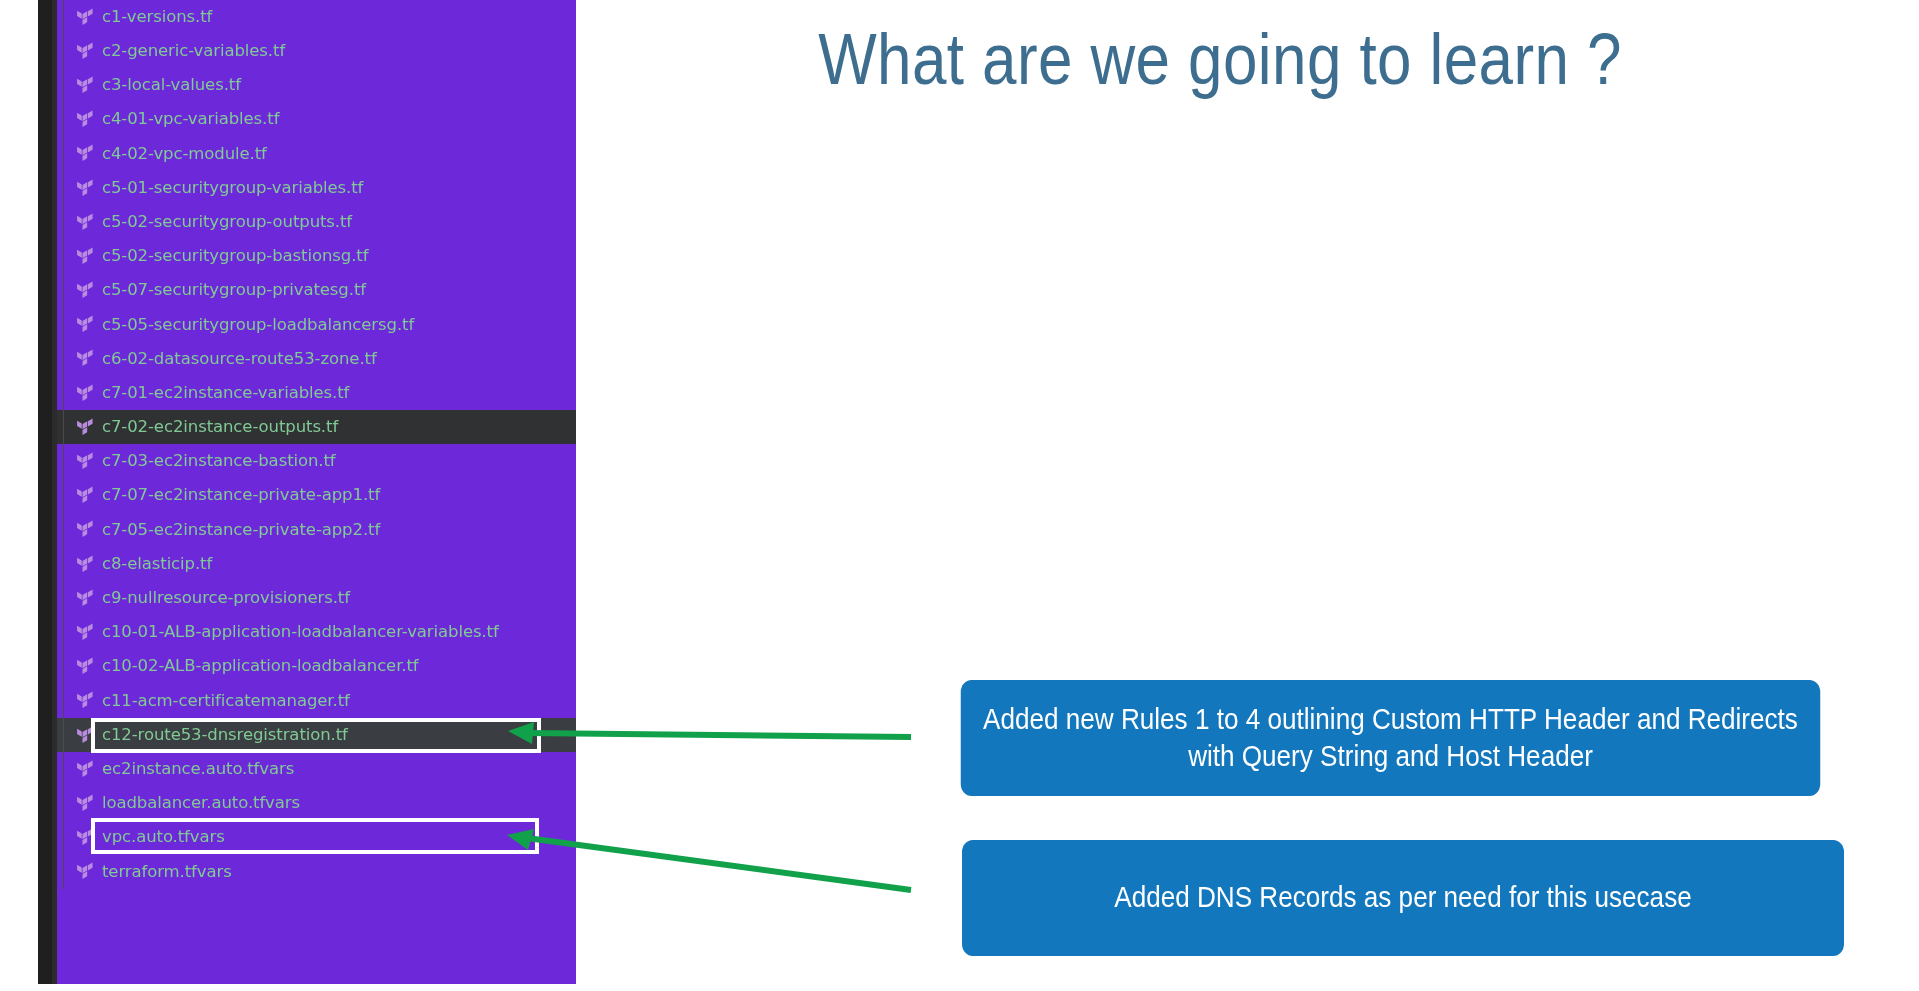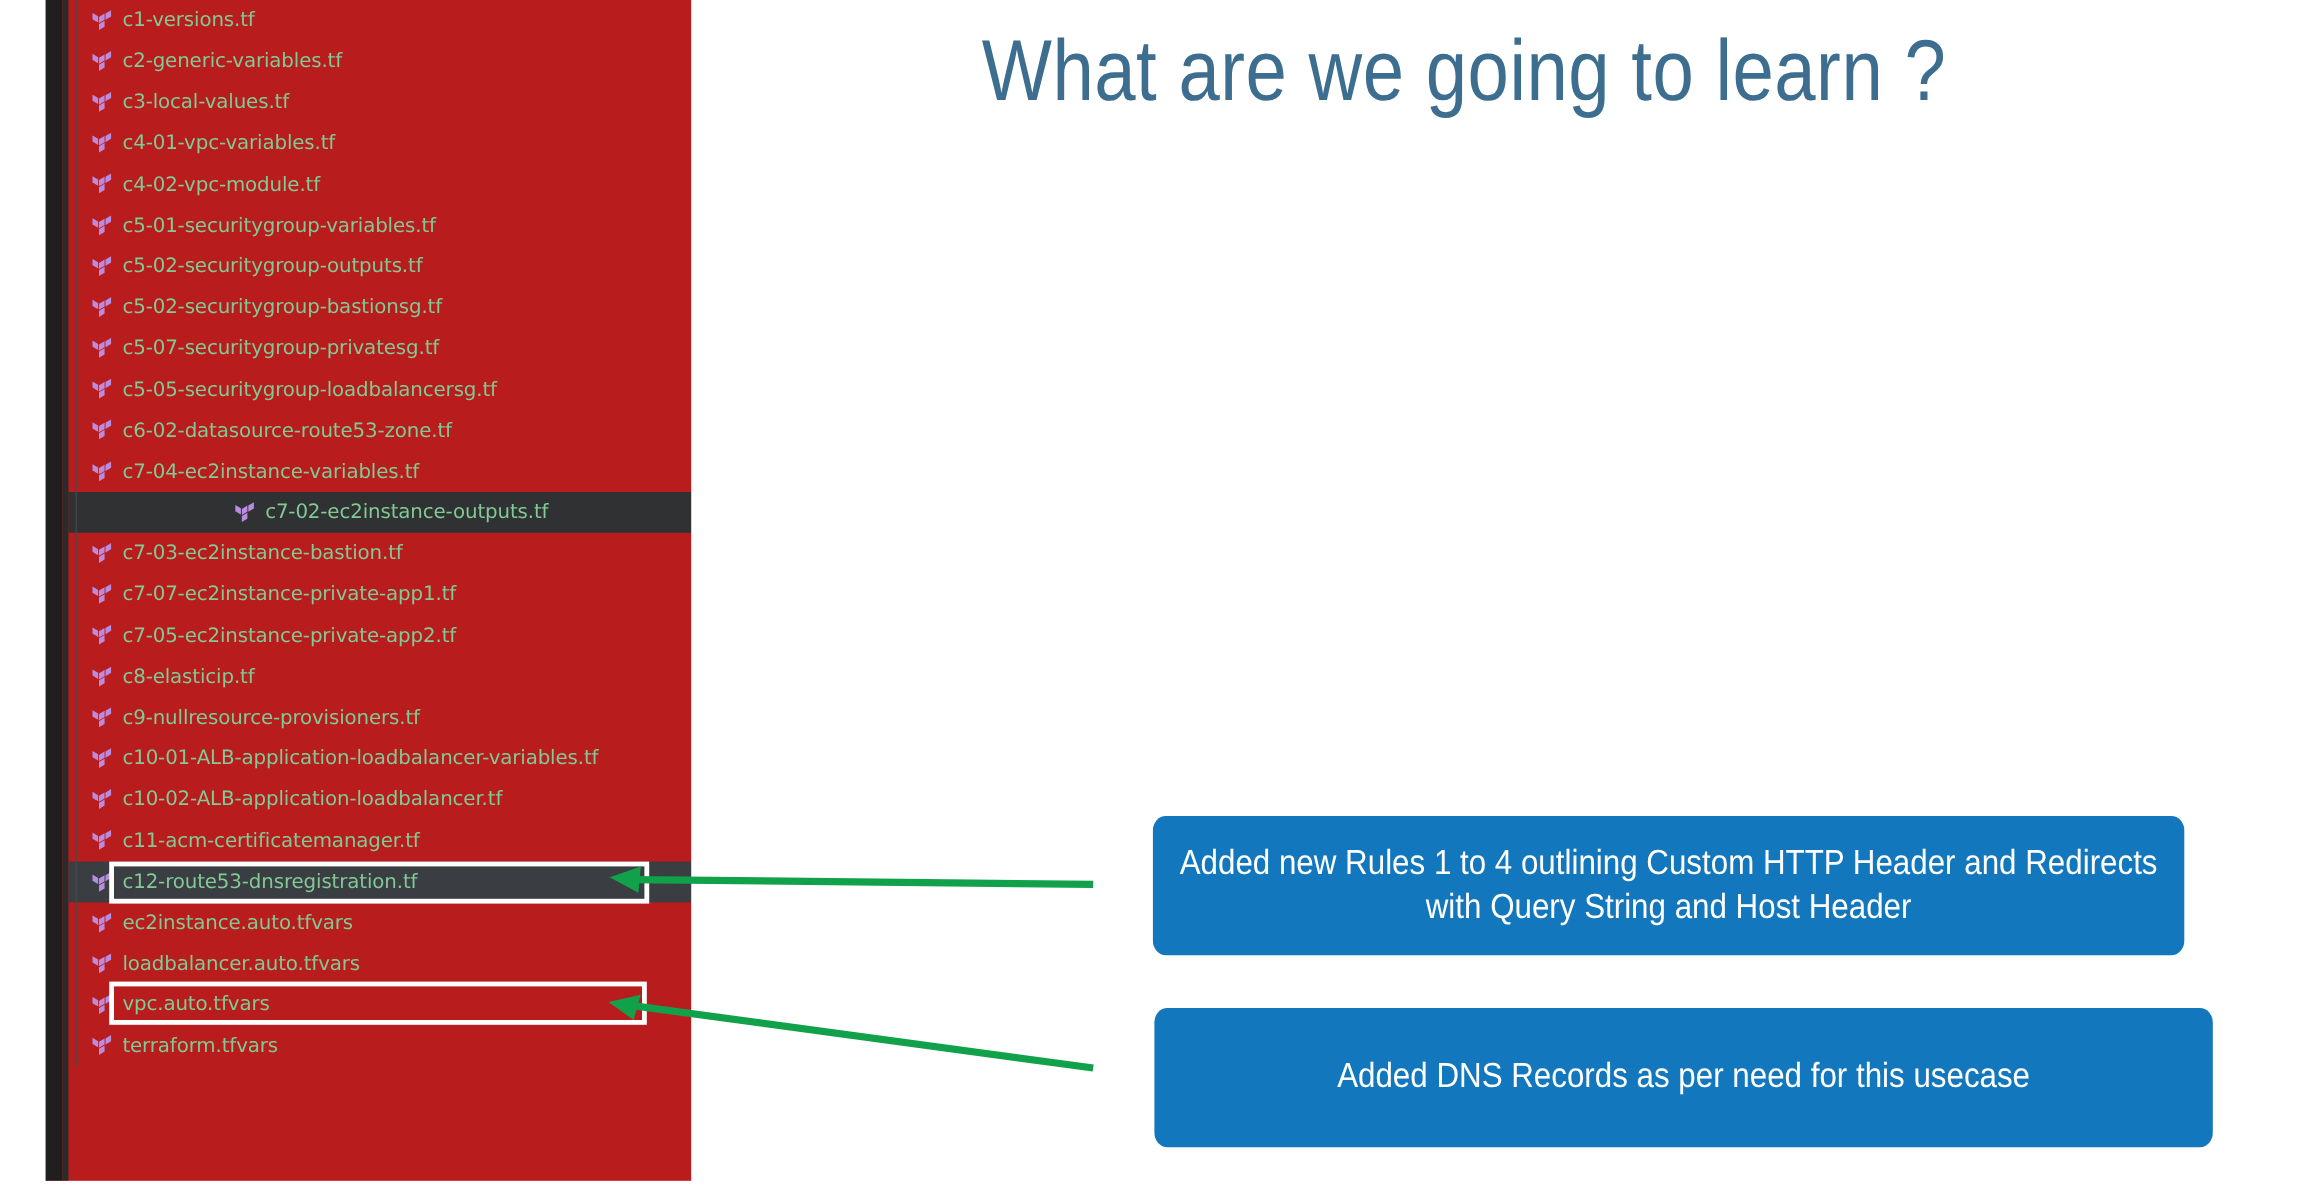--- a/index.html
+++ b/index.html
@@ -33,21 +33,21 @@
     white-space: nowrap;
   }
 
   
   #explorer-panel {
     position: absolute;
     left: 38px;
     top: 0px;
     width: 538px;
     height: 984px;
-    background: #b91c1c;
+    background: #6d28d9;
     overflow: hidden;
   }
   #explorer-gutter {
     position: absolute;
     left: 0px;
     top: 0px;
     width: 14px;
     height: 984px;
     background: #1f1f20;
   }
@@ -68,21 +68,21 @@
   }
   .file-row {
     position: relative;
     height: 34.2px;
     display: flex;
     align-items: center;
     padding-left: 18px;
     box-sizing: border-box;
     white-space: nowrap;
   }
-  .file-row.row-hover { background: #2f3132; justify-content: center; }
+  .file-row.row-hover { background: #2f3132; }
   .file-row.row-selected { background: #3a3d41; }
   
   .file-row::before {
     content: "";
     position: absolute;
     left: 6px;
     top: 0;
     bottom: 0;
     width: 1px;
     background: #4a4a4a;
@@ -296,21 +296,21 @@
       </div>
       <div class="file-row">
         <span class="tf-icon">
           <svg viewBox="0 0 20 20" width="19" height="19" xmlns="http://www.w3.org/2000/svg">
             <path d="M2.2 3.0 L7.1 5.9 L7.1 11.3 L2.2 8.4 Z" fill="#b98ce0"></path>
             <path d="M7.9 6.4 L12.8 3.5 L12.8 8.9 L7.9 11.8 Z" fill="#b98ce0"></path>
             <path d="M7.9 12.6 L12.8 9.7 L12.8 15.1 L7.9 18.0 Z" fill="#b98ce0"></path>
             <path d="M13.6 3.5 L18.5 0.6 L18.5 6.0 L13.6 8.9 Z" fill="#b98ce0"></path>
           </svg>
         </span>
-        <span class="file-label">c7-04-ec2instance-variables.tf</span>
+        <span class="file-label">c7-01-ec2instance-variables.tf</span>
       </div>
       <div class="file-row row-hover">
         <span class="tf-icon">
           <svg viewBox="0 0 20 20" width="19" height="19" xmlns="http://www.w3.org/2000/svg">
             <path d="M2.2 3.0 L7.1 5.9 L7.1 11.3 L2.2 8.4 Z" fill="#b98ce0"></path>
             <path d="M7.9 6.4 L12.8 3.5 L12.8 8.9 L7.9 11.8 Z" fill="#b98ce0"></path>
             <path d="M7.9 12.6 L12.8 9.7 L12.8 15.1 L7.9 18.0 Z" fill="#b98ce0"></path>
             <path d="M13.6 3.5 L18.5 0.6 L18.5 6.0 L13.6 8.9 Z" fill="#b98ce0"></path>
           </svg>
         </span>

